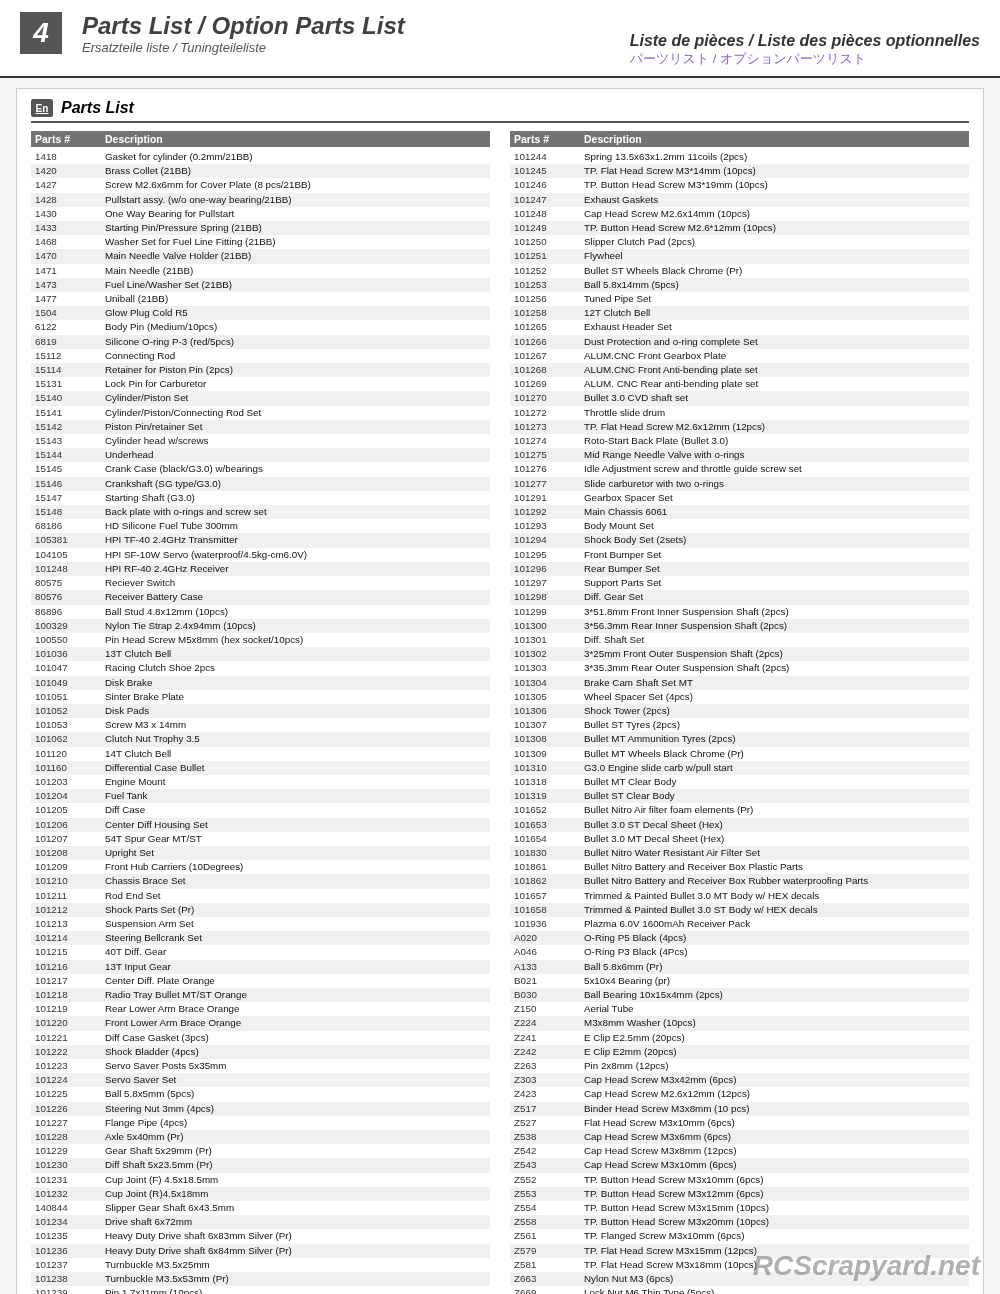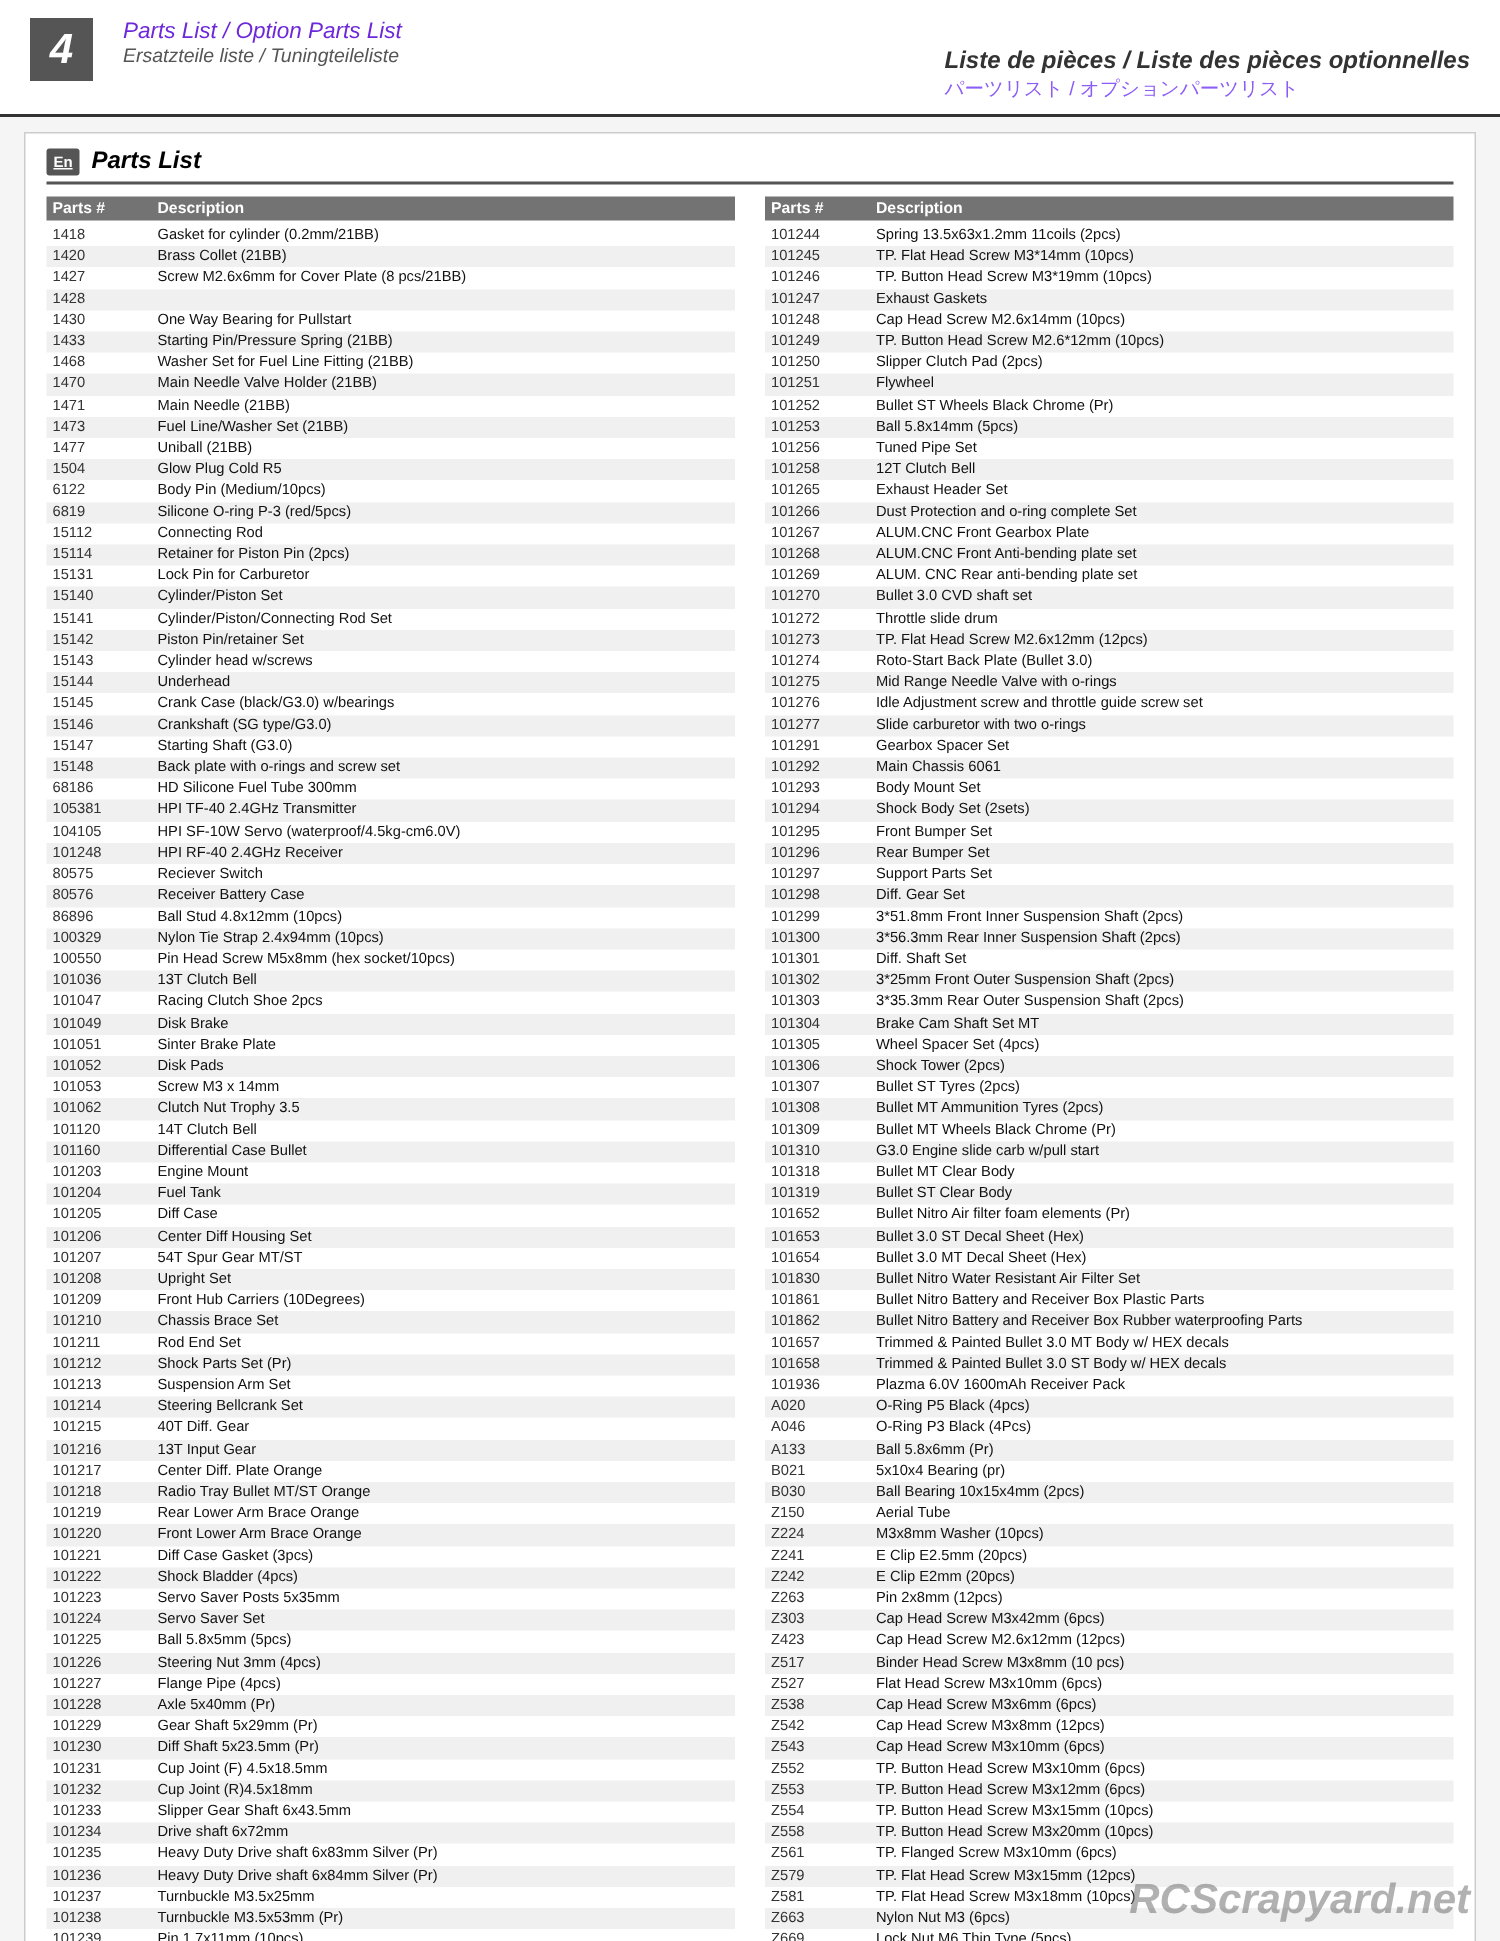--- a/index.html
+++ b/index.html
@@ -34,24 +34,24 @@
       justify-content: center;
       flex-shrink: 0;
       font-style: italic;
     }
     .header-titles {
       display: flex;
       flex-direction: column;
       flex: 1;
     }
     .header-titles .title-en {
-      font-size: 15px;
-      font-weight: normal;
+      font-size: 24px;
+      font-weight: bold;
       font-style: italic;
-      color: #6d28d9;
+      color: #404040;
     }
     .header-titles .title-de {
       font-size: 13px;
       font-style: italic;
       color: #555;
     }
     .header-titles-right {
       display: flex;
       flex-direction: column;
       text-align: left;
@@ -206,20 +206,21 @@
             <div class="parts-row">
               <span class="pr-num">1420</span>
               <span class="pr-desc">Brass Collet (21BB)</span>
             </div>
             <div class="parts-row">
               <span class="pr-num">1427</span>
               <span class="pr-desc">Screw M2.6x6mm for Cover Plate (8 pcs/21BB)</span>
             </div>
             <div class="parts-row">
               <span class="pr-num">1428</span>
+              <span class="pr-desc">Pullstart assy. (w/o one-way bearing/21BB)</span>
             </div>
             <div class="parts-row">
               <span class="pr-num">1430</span>
               <span class="pr-desc">One Way Bearing for Pullstart</span>
             </div>
             <div class="parts-row">
               <span class="pr-num">1433</span>
               <span class="pr-desc">Starting Pin/Pressure Spring (21BB)</span>
             </div>
             <div class="parts-row">
@@ -488,21 +489,21 @@
             </div>
             <div class="parts-row">
               <span class="pr-num">101231</span>
               <span class="pr-desc">Cup Joint (F) 4.5x18.5mm</span>
             </div>
             <div class="parts-row">
               <span class="pr-num">101232</span>
               <span class="pr-desc">Cup Joint (R)4.5x18mm</span>
             </div>
             <div class="parts-row">
-              <span class="pr-num">101233</span>
+              <span class="pr-num">140844</span>
               <span class="pr-desc">Slipper Gear Shaft 6x43.5mm</span>
             </div>
             <div class="parts-row">
               <span class="pr-num">101234</span>
               <span class="pr-desc">Drive shaft 6x72mm</span>
             </div>
             <div class="parts-row">
               <span class="pr-num">101235</span>
               <span class="pr-desc">Heavy Duty Drive shaft 6x83mm Silver (Pr)</span>
             </div>

